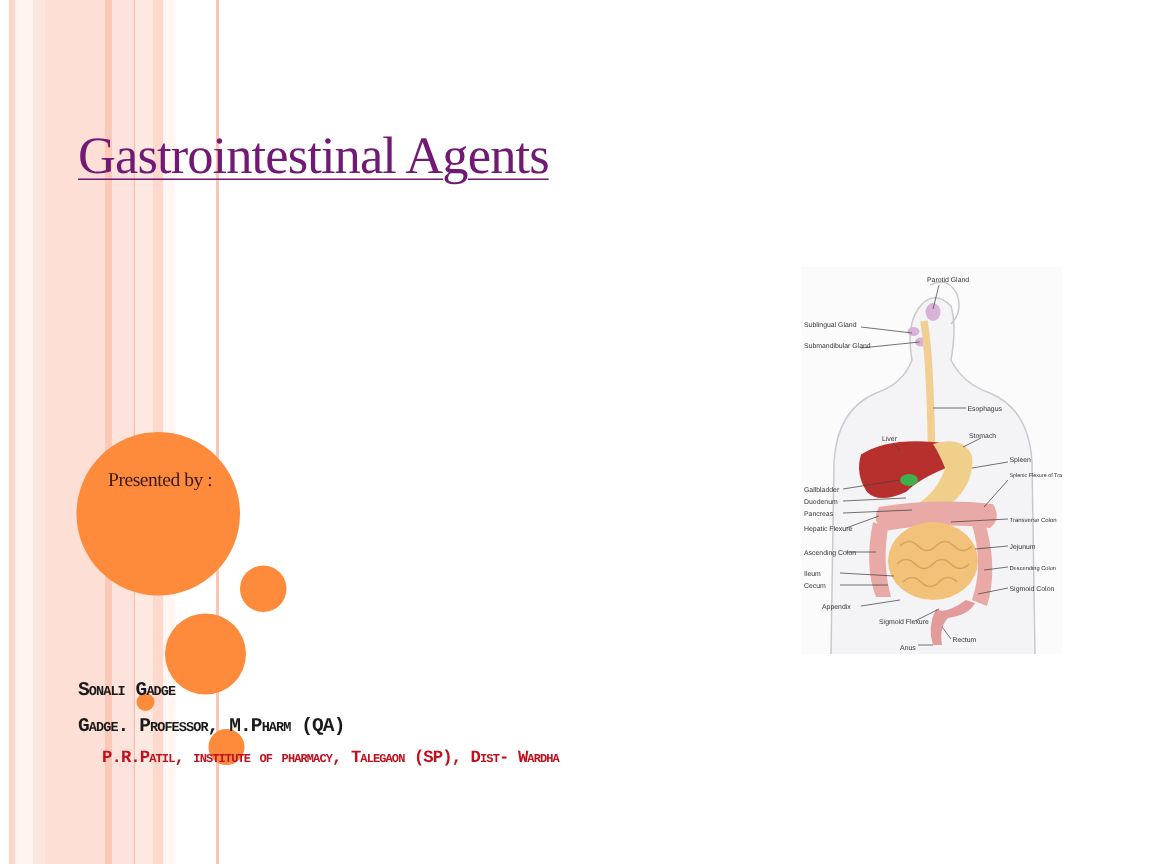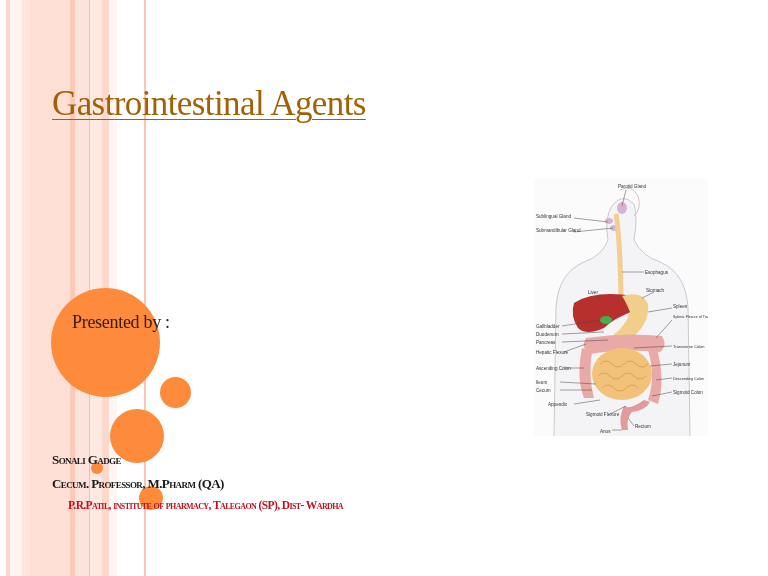--- a/index.html
+++ b/index.html
@@ -7,33 +7,33 @@
       width: 768px; height: 576px; overflow: hidden; position: relative;
       background: #ffffff;
       font-family: "Liberation Serif", serif;
     }
     .stripes { position: absolute; left: 0; top: 0; width: 150px; height: 576px; }
     .stripe { position: absolute; top: 0; height: 576px; }
     .circle { position: absolute; border-radius: 50%; background: #fd8b3b; }
     .title {
       position: absolute; left: 52px; top: 84px;
       font-family: "Liberation Serif", serif;
-      font-size: 35px; color: #a16207;
+      font-size: 35px; color: #701a75;
       text-decoration: underline; text-decoration-thickness: 1px;
       text-underline-offset: 4px; letter-spacing: -0.6px;
       white-space: nowrap;
     }
     .presented {
       position: absolute; left: 72px; top: 312px;
-      font-size: 18px; color: #3a1a10; white-space: nowrap;
+      font-size: 13px; color: #3a1a10; white-space: nowrap;
       letter-spacing: -0.3px;
     }
     .author-line {
       position: absolute; left: 52px; white-space: nowrap;
-      font-family: Liberation Serif, serif;
+      font-family: Liberation Mono, monospace;
       font-variant: small-caps; font-weight: bold;
       letter-spacing: -0.6px;
     }
     .name { top: 452px; font-size: 13px; color: #1a1a1a; }
     .designation { top: 476px; font-size: 13px; color: #1a1a1a; }
     .institute { top: 499px; font-size: 11.5px; color: #c0111f; margin-left: 16px; }
     .figure {
       position: absolute; left: 534px; top: 178px; width: 174px; height: 258px;
       background: #fbfbfb;
     }
@@ -61,21 +61,21 @@
 <div class="circle" style="left:160px;top:377px;width:31px;height:31px;"></div>
 <div class="circle" style="left:110px;top:409px;width:54px;height:54px;"></div>
 <div class="circle" style="left:91px;top:462px;width:12px;height:12px;"></div>
 <div class="circle" style="left:139px;top:486px;width:24px;height:24px;"></div>
 
 <div class="title">Gastrointestinal Agents</div>
 
 <div class="presented">Presented by :</div>
 
 <div class="author-line name">Sonali  Gadge</div>
-<div class="author-line designation">Cecum. Professor, M.Pharm (QA)</div>
+<div class="author-line designation">Gadge. Professor, M.Pharm (QA)</div>
 <div class="author-line institute">P.R.Patil, institute of pharmacy, Talegaon (SP), Dist- Wardha</div>
 
 <div class="figure">
   <svg viewBox="0 0 174 258">
 
     <path d="M20 258 L22 130 Q24 95 50 84 Q68 78 74 62 Q70 40 78 28 Q88 14 100 26 Q104 40 100 62 Q108 78 126 84 Q152 95 154 130 L156 258" fill="#f4f4f6" stroke="#c9c9cf" stroke-width="1"></path>
 
     <path d="M86 12 Q98 6 104 18 Q108 30 100 38" fill="none" stroke="#c9c9cf" stroke-width="1"></path>
 
     <ellipse cx="88" cy="30" rx="5" ry="6" fill="#d9b3d6"></ellipse>

